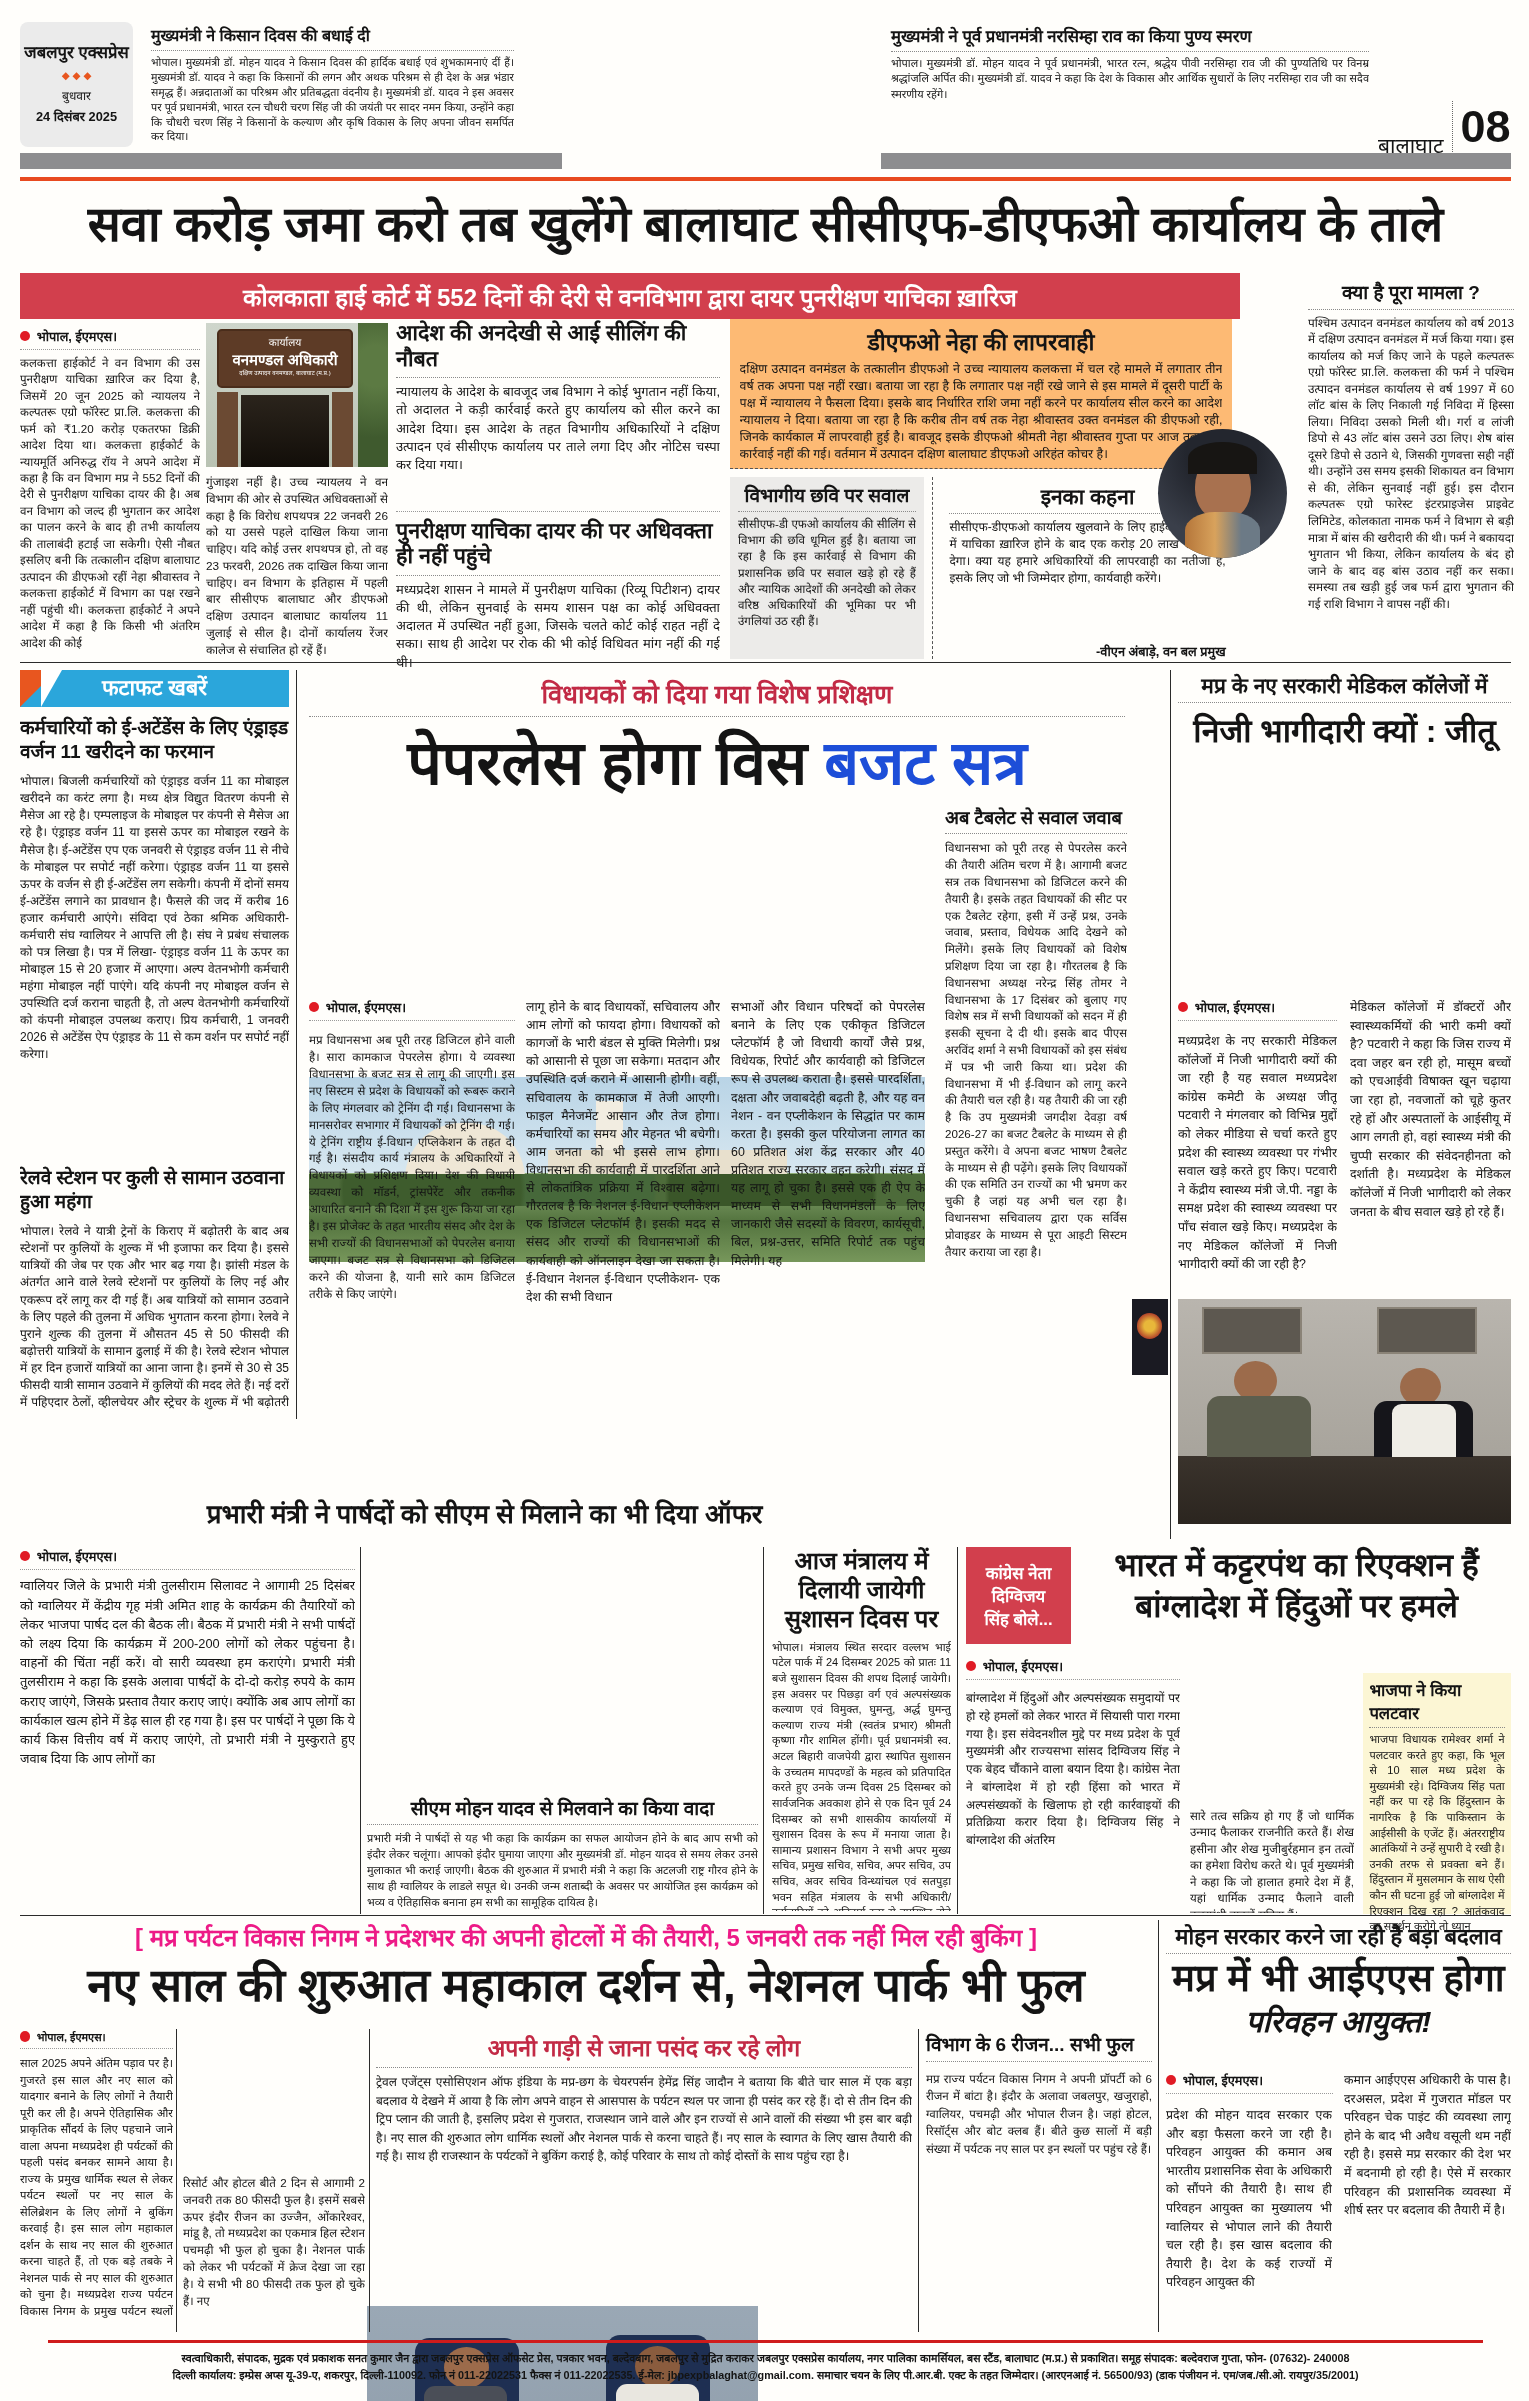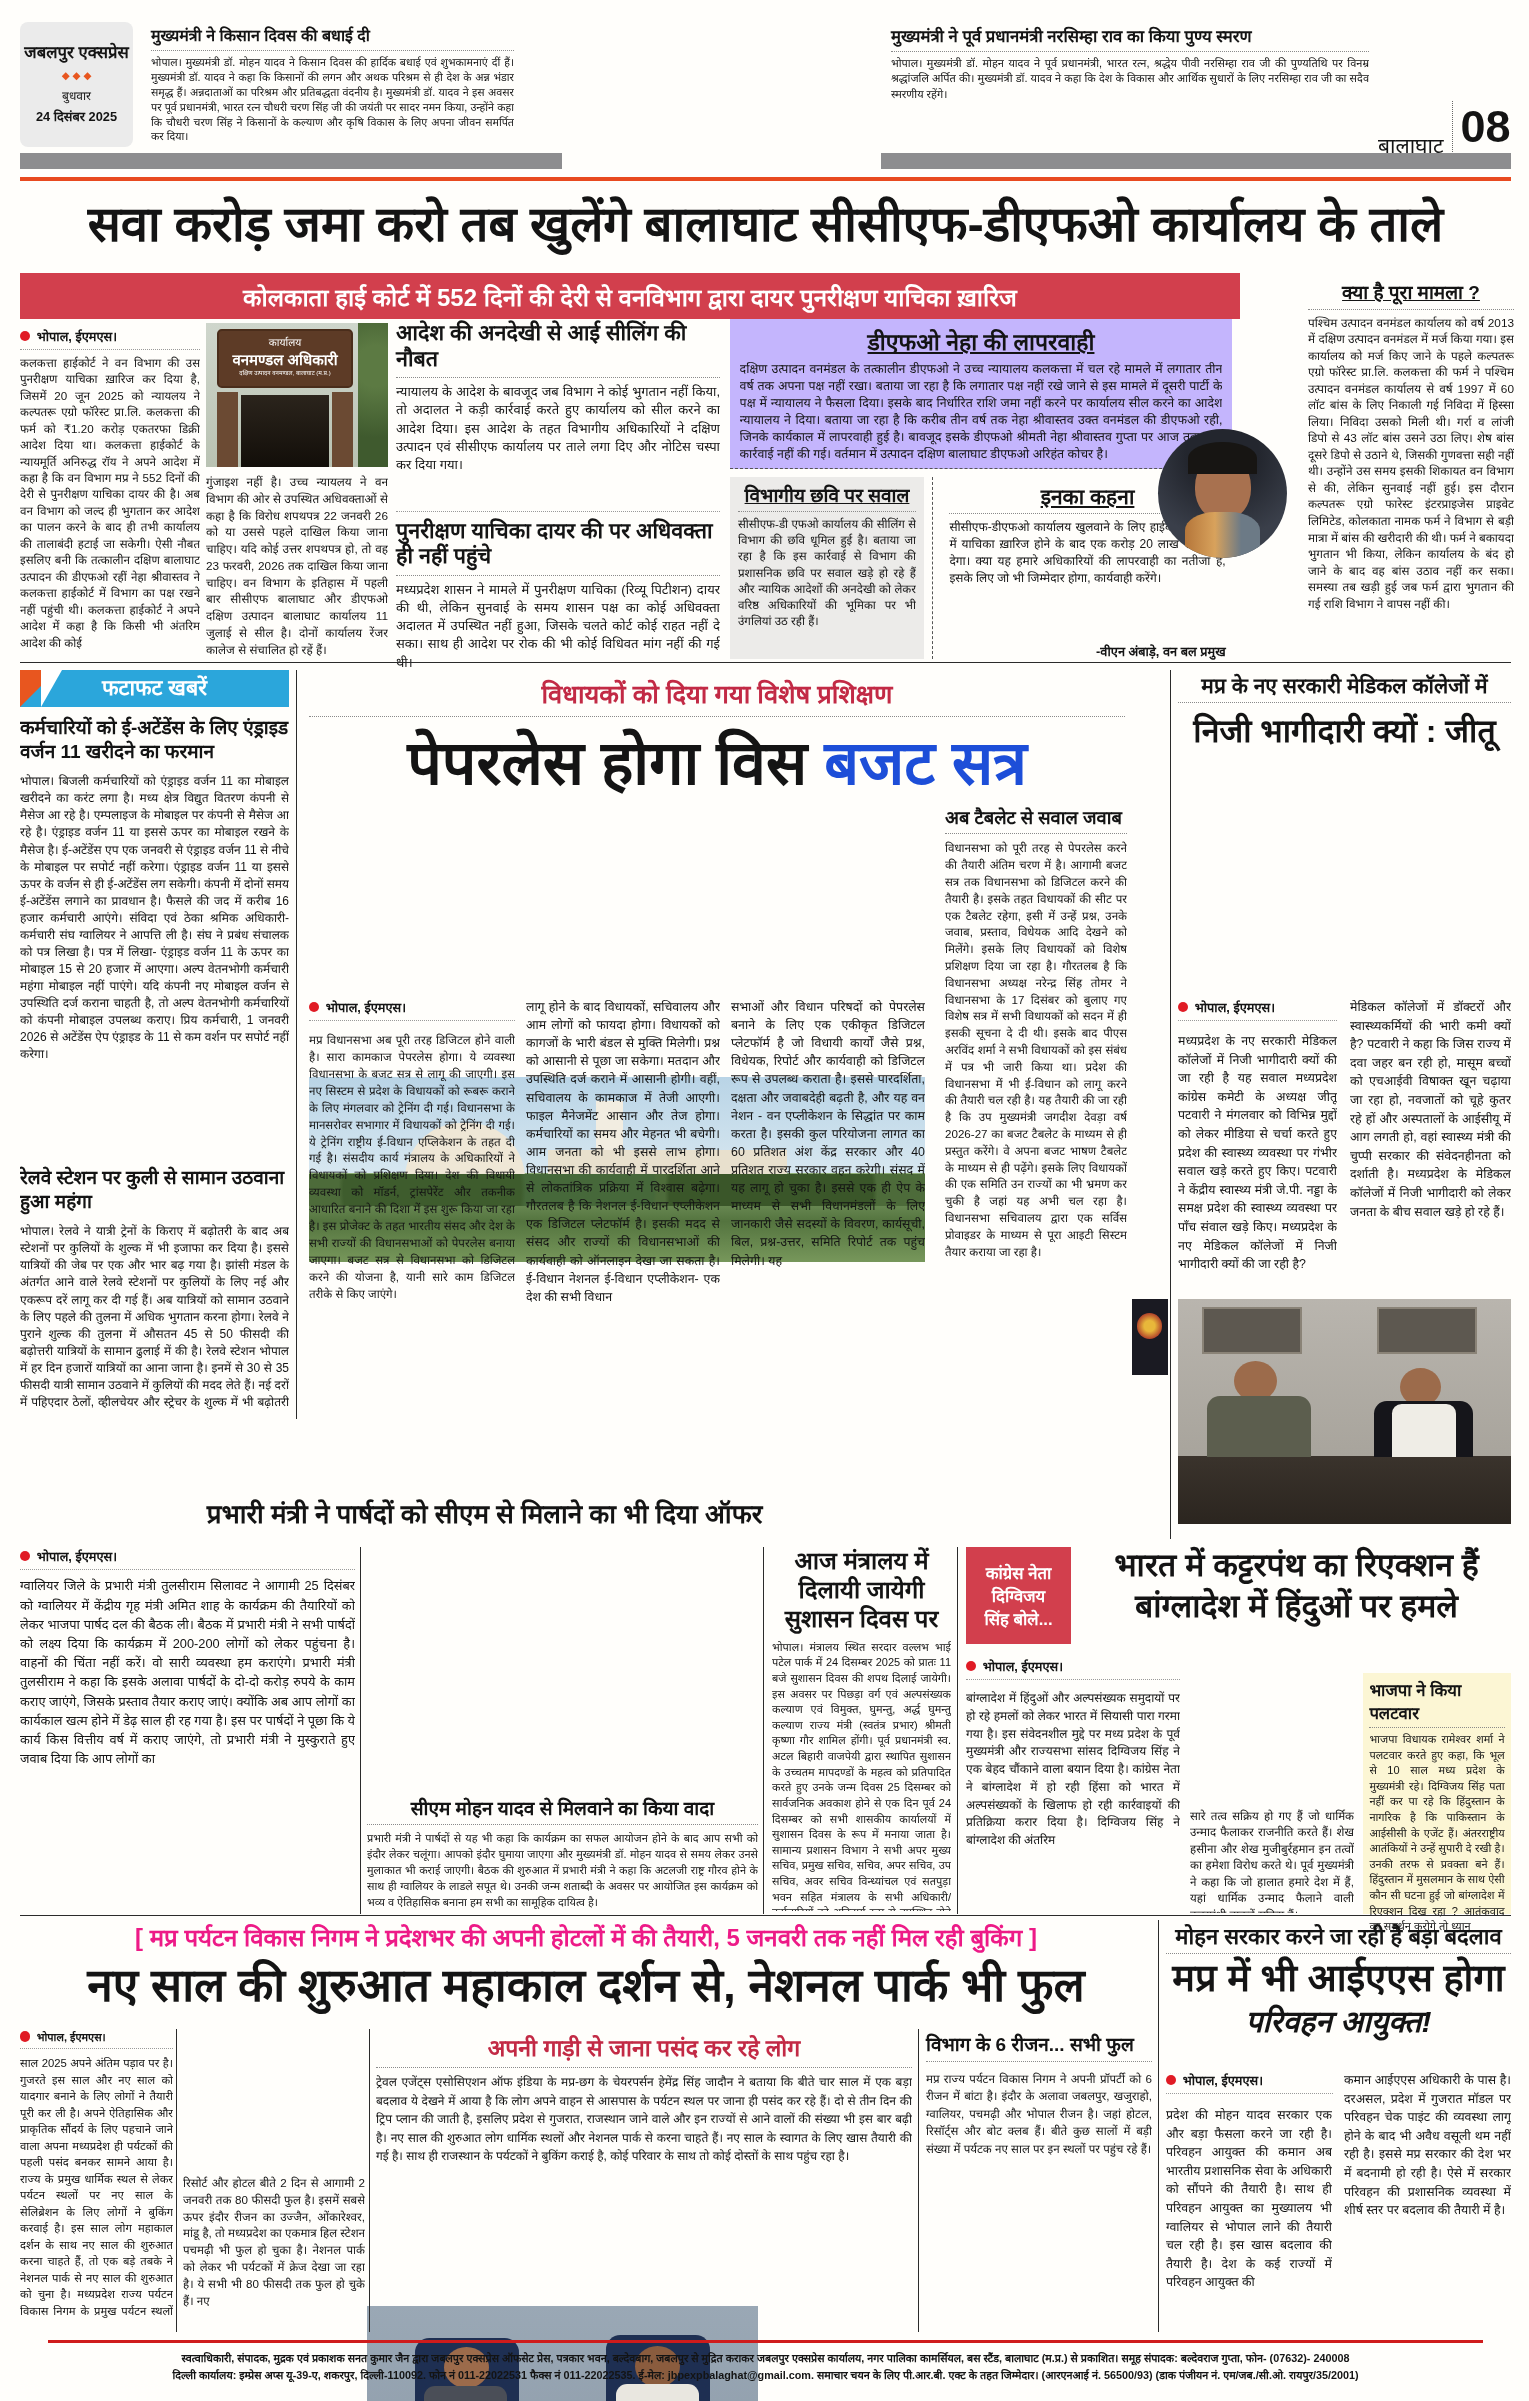--- a/index.html
+++ b/index.html
@@ -10,21 +10,21 @@
   .clip{overflow:hidden;}
   .b{font-weight:bold;}
   .ctr{text-align:center;}
   .dotu{border-bottom:1.6px dotted #8a8a8a;}
   .byline{display:flex;align-items:center;gap:6.4px;font-weight:bold;
           border-bottom:0.8px dotted #9a9a9a;padding-bottom:4px;font-size:12.8px;}
   .rdot{width:10.4px;height:10.4px;border-radius:50%;background:#e01b24;flex:0 0 auto;}
   .vline{position:absolute;width:0.8px;background:#2b2b2b;}
   .hline{position:absolute;height:0.8px;background:#2b2b2b;}
   .graybar{position:absolute;height:16px;background:#8d8d8f;top:153px;}
-  .sechead{font-weight:bold;text-align:center;text-decoration:underline;}
+  .sechead{font-weight:bold;text-align:center;}
   .photo{position:relative;overflow:hidden;}
 </style>
 </head>
 <body>
 
 <div id="paper">
 
   <div class="abs" style="left:20px;top:22px;width:113px;height:125px;background:#ebebeb;border-radius:8px;text-align:center;padding-top:17.5px;box-sizing:border-box;">
     <div class="b" style="font-size:16.7px;">जबलपुर एक्सप्रेस</div>
     <div style="color:#e8561f;font-size:10.4px;margin:6.4px 0;">◆ ◆ ◆</div>
@@ -80,21 +80,21 @@
   </div>
   <div class="abs just clip" style="left:206px;top:474px;width:182px;height:185px;font-size:11.8px;line-height:1.42;">गुंजाइश नहीं है। उच्च न्यायलय ने वन विभाग की ओर से उपस्थित अधिवक्ताओं से कहा है कि विरोध शपथपत्र 22 जनवरी 26 को या उससे पहले दाखिल किया जाना चाहिए। यदि कोई उत्तर शपथपत्र हो, तो वह 23 फरवरी, 2026 तक दाखिल किया जाना चाहिए। वन विभाग के इतिहास में पहली बार सीसीएफ बालाघाट और डीएफओ दक्षिण उत्पादन बालाघाट कार्यालय 11 जुलाई से सील है। दोनों कार्यालय रेंजर कालेज से संचालित हो रहें हैं।</div>
 
   <div class="abs" style="left:396px;top:321px;width:324px;">
     <div class="b dotu" style="font-size:21.5px;line-height:1.2;padding-bottom:4.8px;">आदेश की अनदेखी से आई सीलिंग की नौबत</div>
     <div class="just clip" style="font-size:13px;line-height:1.4;height:128px;margin-top:4.8px;border-bottom:0.8px dotted #999;">न्यायालय के आदेश के बावजूद जब विभाग ने कोई भुगतान नहीं किया, तो अदालत ने कड़ी कार्रवाई करते हुए कार्यालय को सील करने का आदेश दिया। इस आदेश के तहत विभागीय अधिकारियों ने दक्षिण उत्पादन एवं सीसीएफ कार्यालय पर ताले लगा दिए और नोटिस चस्पा कर दिया गया।</div>
     <div class="b dotu" style="font-size:21.5px;line-height:1.2;padding:6.4px 0 4.8px;">पुनरीक्षण याचिका दायर की पर अधिवक्ता ही नहीं पहुंचे</div>
     <div class="just clip" style="font-size:13px;line-height:1.4;height:120px;margin-top:4.8px;">मध्यप्रदेश शासन ने मामले में पुनरीक्षण याचिका (रिव्यू पिटीशन) दायर की थी, लेकिन सुनवाई के समय शासन पक्ष का कोई अधिवक्ता अदालत में उपस्थित नहीं हुआ, जिसके चलते कोर्ट कोई राहत नहीं दे सका। साथ ही आदेश पर रोक की भी कोई विधिवत मांग नहीं की गई थी।</div>
   </div>
 
-  <div class="abs" style="left:730px;top:319px;width:502px;height:150px;background:#c4b5fd;padding:6.4px 9.6px;box-sizing:border-box;border-bottom:0.8px dashed #555;">
+  <div class="abs" style="left:730px;top:319px;width:502px;height:150px;background:#fdba74;padding:6.4px 9.6px;box-sizing:border-box;border-bottom:0.8px dashed #555;">
     <div class="sechead" style="font-size:23px;">डीएफओ नेहा की लापरवाही</div>
     <div class="just clip" style="font-size:12.4px;line-height:1.38;height:104px;margin-top:3.2px;">दक्षिण उत्पादन वनमंडल के तत्कालीन डीएफओ ने उच्च न्यायालय कलकत्ता में चल रहे मामले में लगातार तीन वर्ष तक अपना पक्ष नहीं रखा। बताया जा रहा है कि लगातार पक्ष नहीं रखे जाने से इस मामले में दूसरी पार्टी के पक्ष में न्यायालय ने फैसला दिया। इसके बाद निर्धारित राशि जमा नहीं करने पर कार्यालय सील करने का आदेश न्यायालय ने दिया। बताया जा रहा है कि करीब तीन वर्ष तक नेहा श्रीवास्तव उक्त वनमंडल की डीएफओ रही, जिनके कार्यकाल में लापरवाही हुई है। बावजूद इसके डीएफओ श्रीमती नेहा श्रीवास्तव गुप्ता पर आज तक कोई कार्रवाई नहीं की गई। वर्तमान में उत्पादन दक्षिण बालाघाट डीएफओ अरिहंत कोचर है।</div>
   </div>
 
   <div class="abs" style="left:730px;top:477px;width:194px;height:182px;background:#ecebe9;padding:4.8px 8px;box-sizing:border-box;">
     <div class="sechead dotu" style="font-size:19px;padding-bottom:3.2px;">विभागीय छवि पर सवाल</div>
     <div class="just clip" style="font-size:11.6px;line-height:1.4;height:142px;margin-top:4px;">सीसीएफ-डी एफओ कार्यालय की सीलिंग से विभाग की छवि धूमिल हुई है। बताया जा रहा है कि इस कार्रवाई से विभाग की प्रशासनिक छवि पर सवाल खड़े हो रहे हैं और न्यायिक आदेशों की अनदेखी को लेकर वरिष्ठ अधिकारियों की भूमिका पर भी उंगलियां उठ रही हैं।</div>
   </div>
   <div class="abs" style="left:932px;top:477px;height:182px;border-left:0.8px dashed #555;"></div>
 

